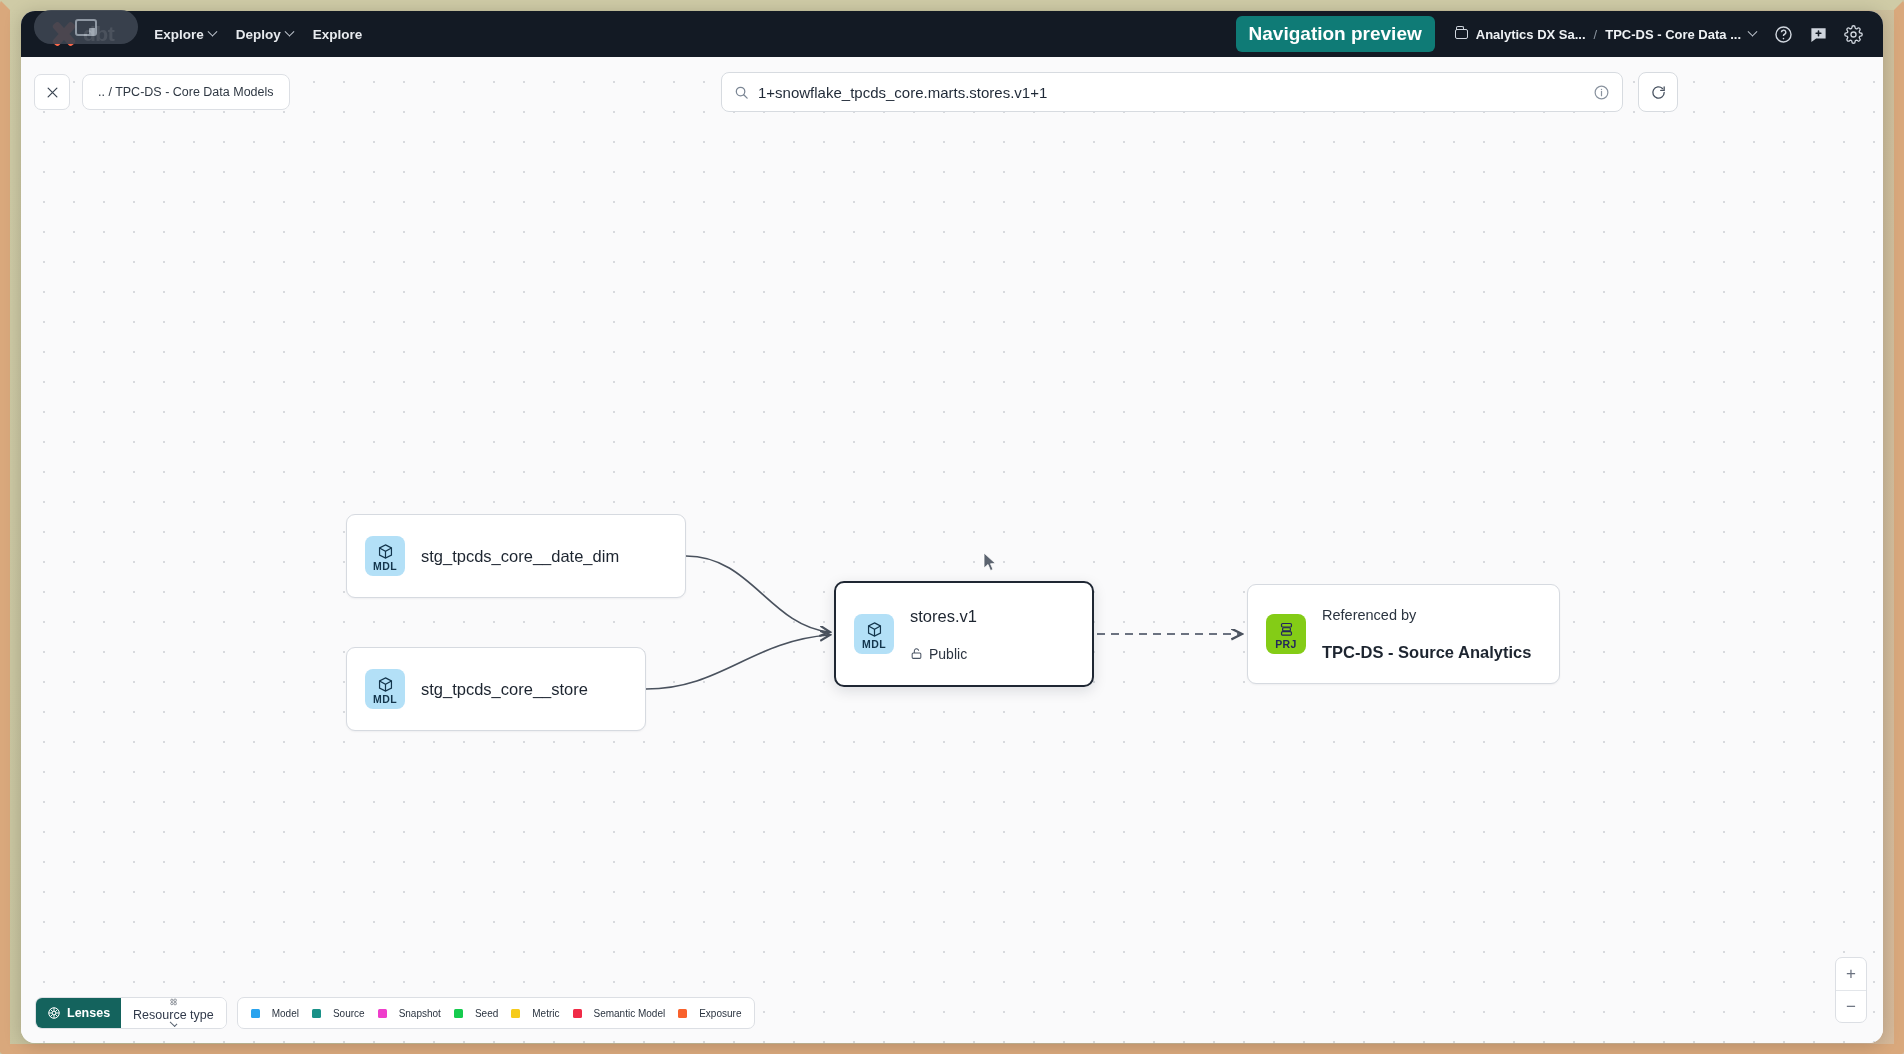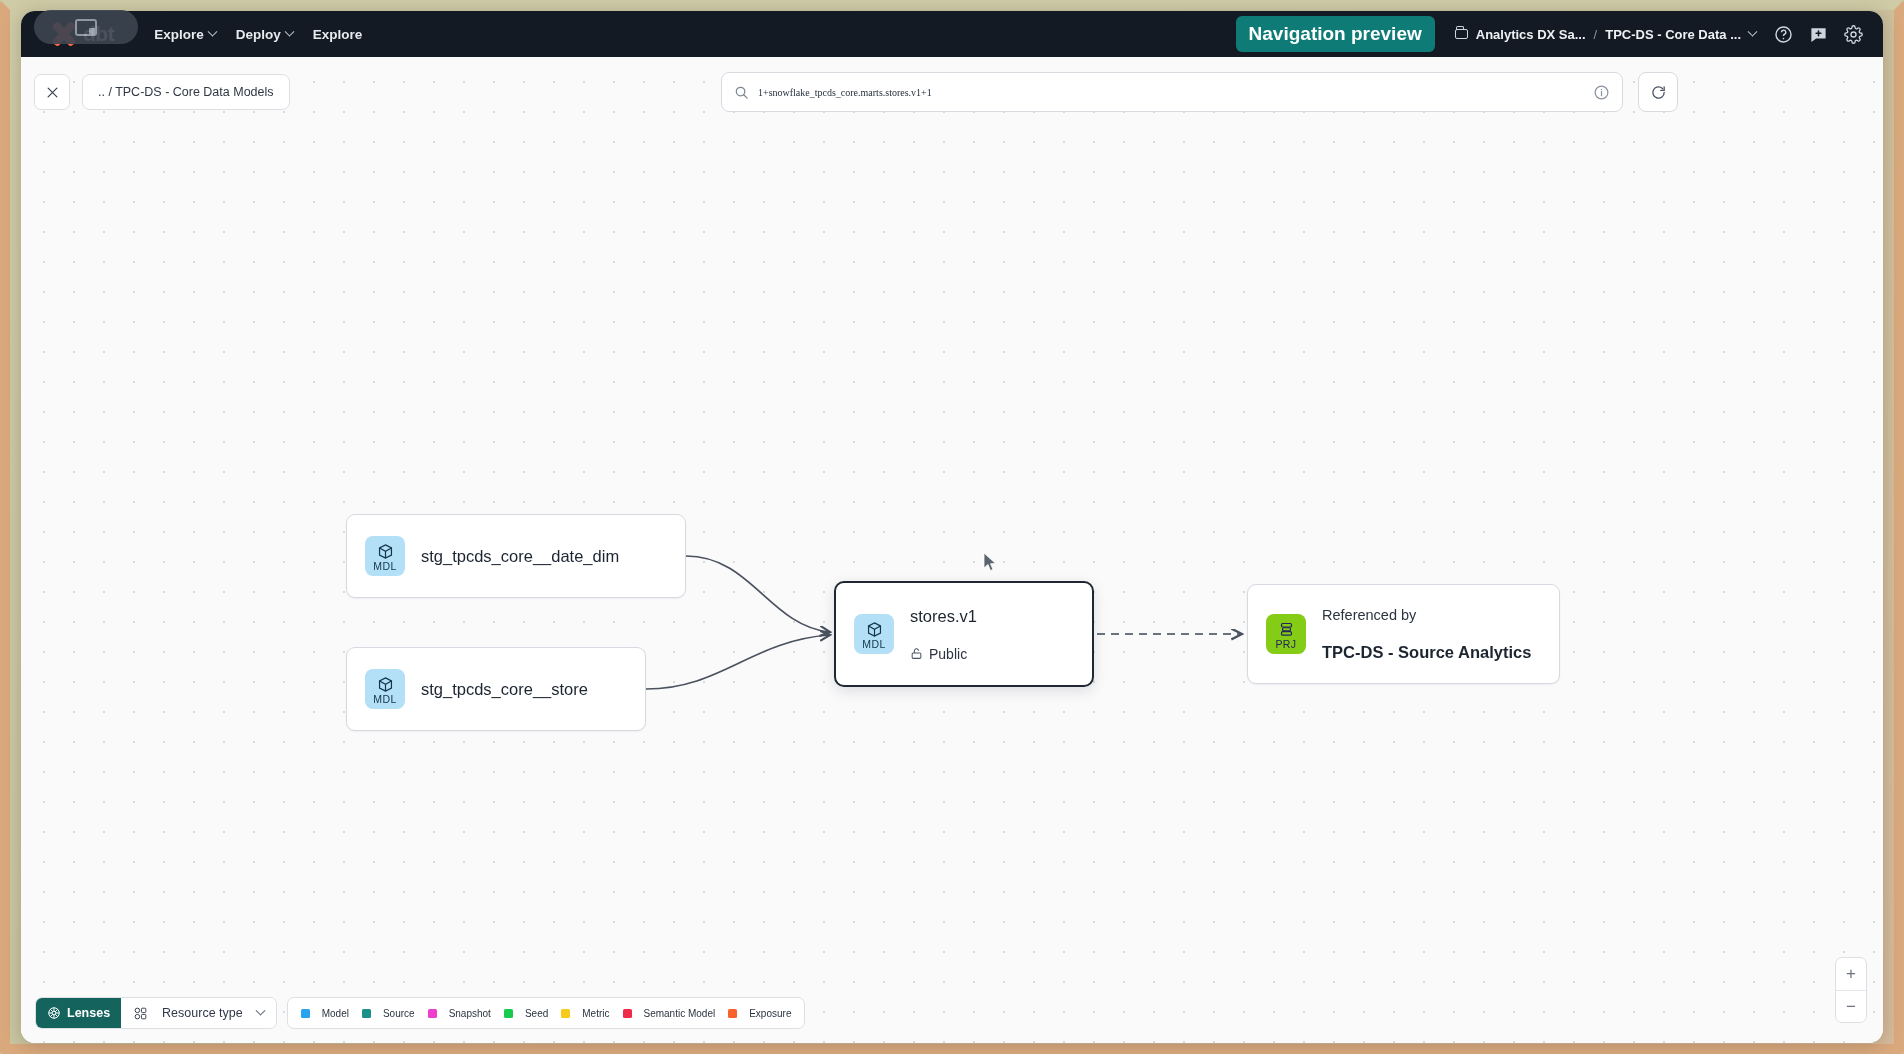--- a/index.html
+++ b/index.html
@@ -97,22 +97,22 @@
     display: flex; align-items: center; padding: 0 15px;
     font-size: 12.5px; color: #2f3843; font-weight: 500; cursor: pointer; white-space: nowrap;
   }
   #search-box {
     position: absolute; left: 700px; top: 15px; width: 902px; height: 40px;
     background: #fff; border: 1px solid #d7dbe0; border-radius: 8px;
     display: flex; align-items: center; padding: 0 12px; gap: 9px;
   }
   #search-box .s-icon { width: 15px; height: 15px; color: #7b8694; flex: 0 0 auto; }
   #search-input {
-    flex: 1; border: none; outline: none; font-size: 10px; color: #1f2937;
-    font-family: Liberation Serif, serif; background: transparent;
+    flex: 1; border: none; outline: none; font-size: 15px; color: #1f2937;
+    font-family: Liberation Sans, sans-serif; background: transparent;
   }
   #search-info { width: 17px; height: 17px; color: #8a939f; cursor: pointer; flex: 0 0 auto;}
   #reset-btn {
     position: absolute; left: 1617px; top: 15px; width: 40px; height: 40px;
     background: #fff; border: 1px solid #d7dbe0; border-radius: 8px;
     display: flex; align-items: center; justify-content: center; cursor: pointer;
   }
   #reset-btn svg { width: 17px; height: 17px; color: #4b5563; }
 
   
@@ -129,21 +129,21 @@
     box-shadow: 0 4px 14px rgba(16,24,40,.13);
   }
   .badge {
     width: 40px; height: 40px; border-radius: 8px; flex: 0 0 auto;
     display: flex; flex-direction: column; align-items: center; justify-content: center;
     gap: 0px; line-height: 1;
   }
   .badge.mdl { background: #b3e0f7; color: #13354c; }
   .badge.prj { background: #84cc16; color: #23265c; }
   .badge svg { width: 17px; height: 17px; display: block; margin-top: 2px;}
-  .badge .abbr { font-size: 10.5px; font-weight: 400; letter-spacing: .4px; margin-top: 1px; text-align: center;}
+  .badge .abbr { font-size: 10.5px; font-weight: 700; letter-spacing: .4px; margin-top: 1px; text-align: center;}
   .node-title { font-size: 16.5px; color: #1d2530; font-weight: 500; white-space: nowrap; }
   .node-body { display: flex; flex-direction: column; gap: 20px; }
   .node-sub { display: flex; align-items: center; gap: 6px; font-size: 14px; color: #2b3340; }
   .lock-ico { width: 13px; height: 14px; color: #4a5464; flex: 0 0 auto;}
   .node-label-sm { font-size: 14.5px; color: #2b3440; font-weight: 400; white-space: nowrap;}
   .node-label-lg { font-size: 16.5px; color: #1d2530; font-weight: 600; white-space: nowrap;}
 
   
   #node-date-dim { left: 325px; top: 457px; width: 340px; height: 84px; }
   #node-store    { left: 325px; top: 590px; width: 300px; height: 84px; }
@@ -157,21 +157,21 @@
   
   #bottom-bar { position: absolute; left: 14px; bottom: 14px; display: flex; align-items: flex-end; gap: 10px; z-index: 15;}
   .bb-group { display: flex; align-items: center; background: #fff; border: 1px solid #dcdfe4; border-radius: 7px; overflow: hidden; height: 32px;}
   #lenses-btn {
     background: #14635d; color: #fff; font-size: 12.5px; font-weight: 600;
     height: 100%; display: flex; align-items: center; gap: 6px; padding: 0 11px; cursor: pointer;
   }
   #lenses-btn svg { width: 14px; height: 14px; }
   #restype-btn {
     color: #30394a; font-size: 12.5px; height: 100%; display: flex; align-items: center;
-    gap: 14px; padding: 0 12px; cursor: pointer; background:#fff;
+    gap: 2px; padding: 0 12px; cursor: pointer; background:#fff;flex-direction:column;
   }
   #restype-btn svg.rt { width: 15px; height: 15px; color: #39414f;}
   .chev-dk { width: 7px; height: 7px; border-right: 1.5px solid #5a6472; border-bottom: 1.5px solid #5a6472; transform: rotate(45deg) translate(-2px,-2px); }
   #legend {
     display: flex; align-items: center; gap: 13px; background: #fff;
     border: 1px solid #dcdfe4; border-radius: 7px; height: 32px; padding: 0 13px;
   }
   .leg { display: flex; align-items: center; gap: 12px; font-size: 10px; color: #2b3440; font-weight: 400; white-space: nowrap;}
   .sw { width: 9px; height: 9px; border-radius: 1.5px; flex: 0 0 auto;}
 

